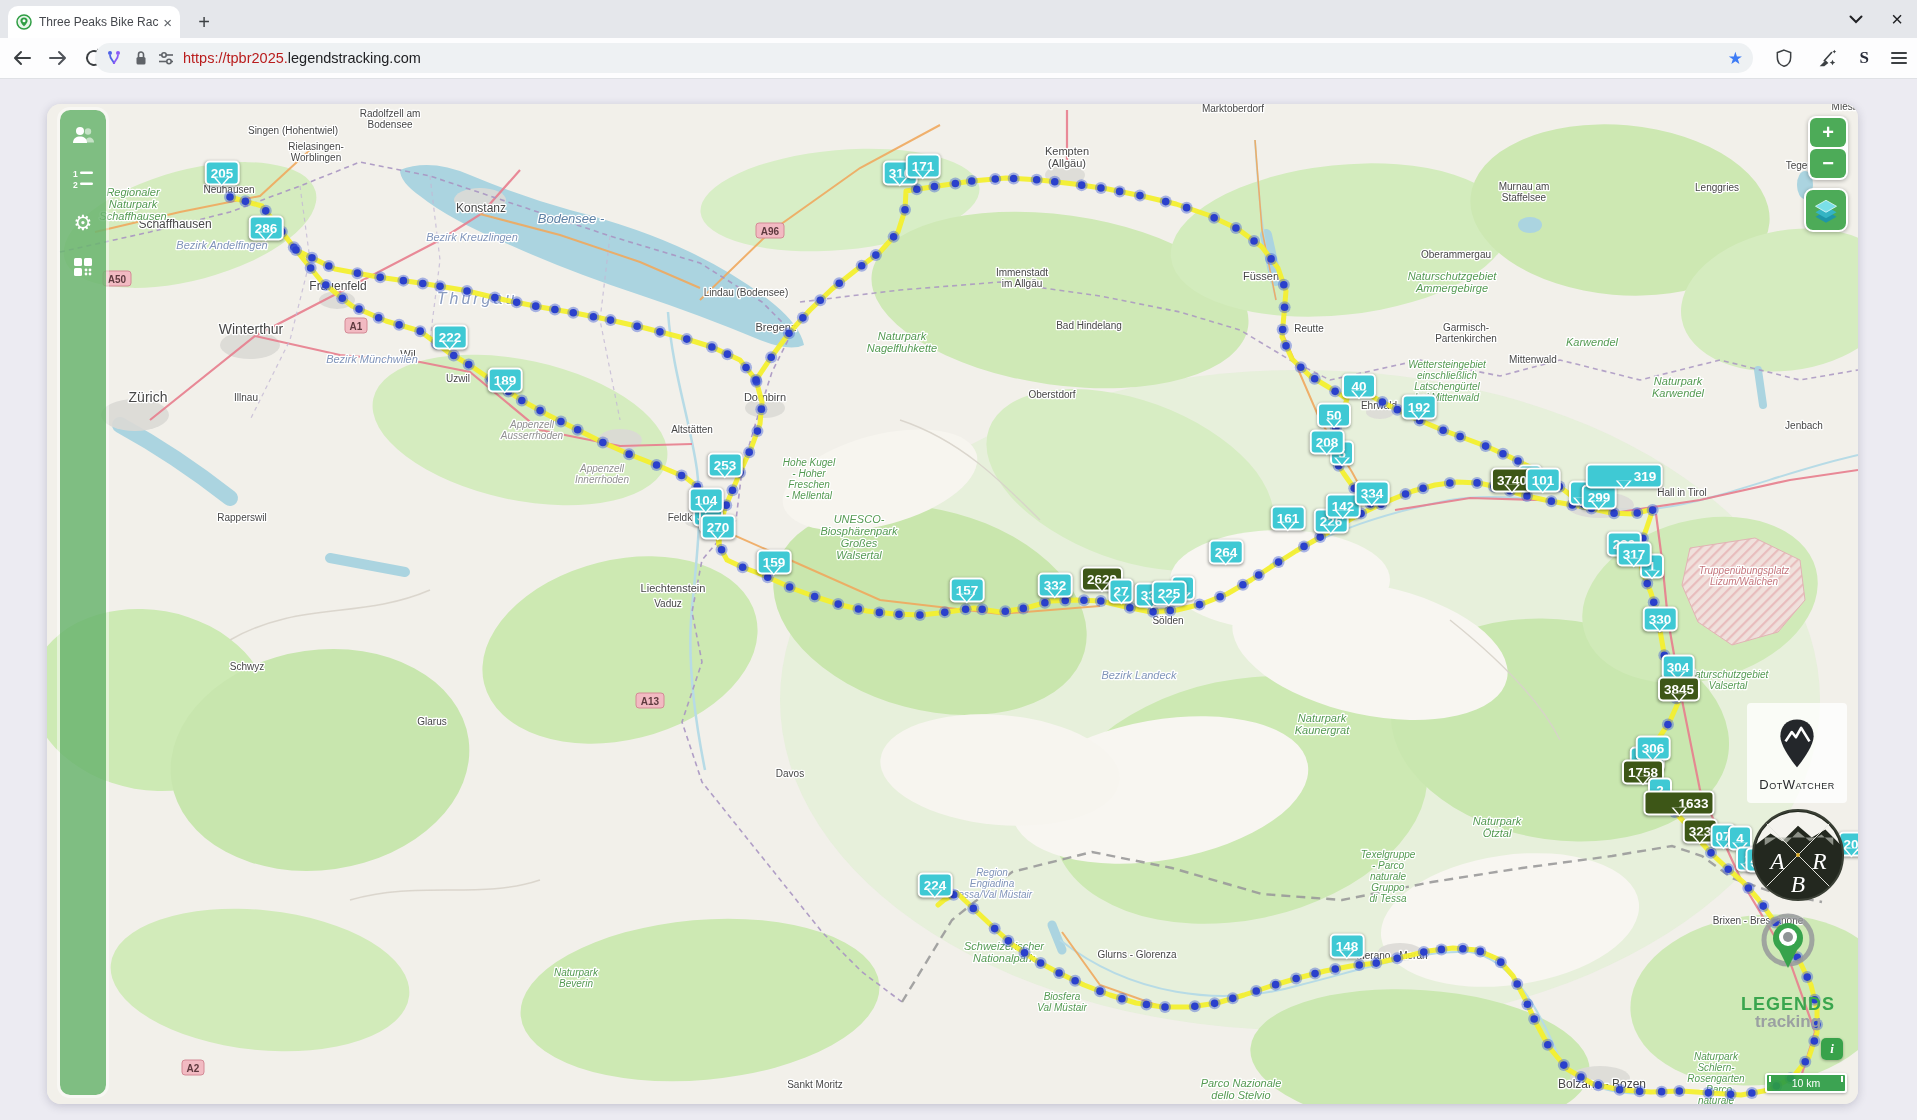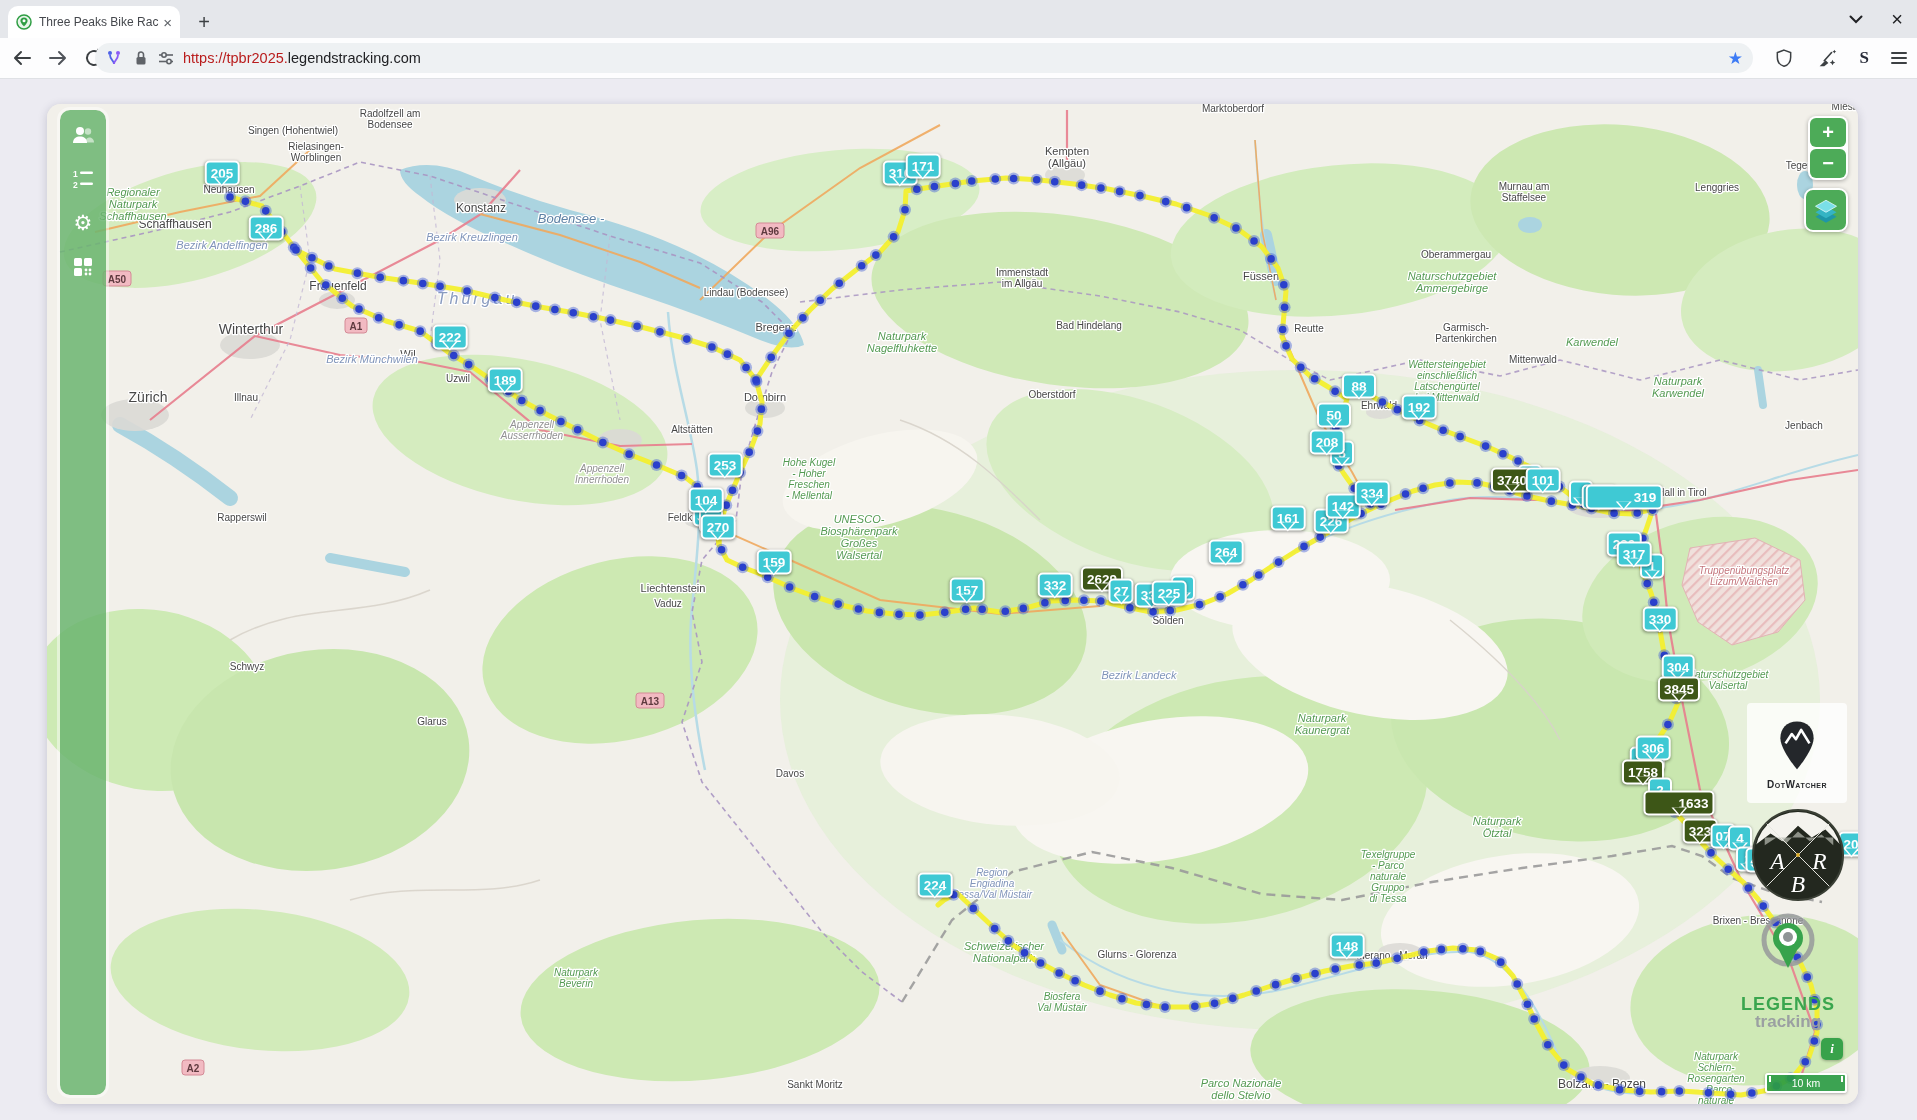--- a/index.html
+++ b/index.html
@@ -42,21 +42,21 @@
   .marker::after{content:"";position:absolute;left:50%;bottom:-7px;transform:translateX(-50%);border:6px solid transparent;border-top:7px solid var(--mc);}
   .marker.dark{--mc:#3d5617;}
   .marker.ghost{min-width:24px;padding:0 3px;}
   
   .banner{position:absolute;top:12px;right:100px;background:#2f9e44;color:#fff;font-size:19px;font-weight:bold;padding:8px 17px;border-radius:4px;box-shadow:0 1px 4px rgba(0,0,0,.3);}
   .zoomctl{position:absolute;top:12px;right:10px;width:36px;background:#fff;border-radius:8px;padding:2px;box-shadow:0 1px 4px rgba(0,0,0,.3);}
   .zbtn{width:36px;height:29px;background:#4dab58;color:#fff;font-size:20px;font-weight:bold;display:flex;align-items:center;justify-content:center;border-radius:6px;}
   .zbtn+.zbtn{margin-top:2px;}
   .layersbtn{position:absolute;top:84px;right:10px;width:40px;height:40px;background:#4dab58;border:2px solid #fff;border-radius:9px;box-shadow:0 1px 4px rgba(0,0,0,.3);display:flex;align-items:center;justify-content:center;}
   .dotwatcher{position:absolute;top:599px;right:11px;width:100px;height:100px;background:rgba(255,255,255,.78);border-radius:4px;display:flex;flex-direction:column;align-items:center;justify-content:center;}
-  .dw-label{font-size:10px;font-weight:bold;color:#26282b;font-variant:small-caps;letter-spacing:.5px;margin-top:2px;}
+  .dw-label{font-size:13px;font-weight:normal;color:#26282b;font-variant:small-caps;letter-spacing:.5px;margin-top:2px;}
   .arb{position:absolute;top:704px;right:13px;width:94px;height:94px;}
   .legends{position:absolute;top:700px;right:0;width:140px;height:340px;pointer-events:none;}
   .legends *{pointer-events:auto;}
   .lg-pin{position:absolute;left:38px;top:106px;width:64px;height:70px;}
   .lg-l1{position:absolute;left:0;top:190px;width:140px;text-align:center;font-size:18px;font-weight:bold;color:#3aa64e;letter-spacing:1px;}
   .lg-l2{position:absolute;left:0;top:208px;width:140px;text-align:center;font-size:17px;font-weight:bold;color:#9ba0a2;}
   .infobtn{position:absolute;right:15px;bottom:44px;width:22px;height:22px;background:rgba(47,158,68,.95);border-radius:5px;color:#fff;display:flex;align-items:center;justify-content:center;font-family:"Liberation Serif",serif;font-style:italic;font-weight:bold;font-size:13px;box-shadow:0 1px 3px rgba(0,0,0,.3);}
   .scalebar{position:absolute;right:11px;bottom:11px;width:78px;height:16px;background:rgba(45,156,68,.92);border:2px solid #fff;border-radius:3px;color:#fff;font-size:10.5px;display:flex;align-items:center;justify-content:center;box-shadow:0 1px 3px rgba(0,0,0,.3);}
   .scalebar i{position:absolute;top:1px;width:2px;height:6px;background:#fff;}
   .scalebar .tl{left:2px;} .scalebar .tr{right:2px;}
@@ -795,30 +795,30 @@
       <div class="marker ghost" style="left: 1136px; top: 484px;"></div>
       <div class="marker" style="left: 1122px; top: 489px;">225</div>
       <div class="marker" style="left: 1179px; top: 448px;">264</div>
       <div class="marker" style="left: 1241px; top: 414px;">161</div>
       <div class="marker" style="left: 1284px; top: 417px;">226</div>
       <div class="marker" style="left: 1296px; top: 402px;">142</div>
       <div class="marker" style="left: 1325px; top: 389px;">334</div>
       <div class="marker ghost" style="left: 1295px; top: 349px;">5</div>
       <div class="marker" style="left: 1280px; top: 338px;">208</div>
       <div class="marker" style="left: 1287px; top: 311px;">50</div>
-      <div class="marker" style="left: 1312px; top: 282px;">88</div>
+      <div class="marker" style="left: 1312px; top: 282px;">40</div>
       <div class="marker" style="left: 1372px; top: 303px;">192</div>
       <div class="marker" style="left: 853px; top: 69px;">310</div>
       <div class="marker" style="left: 876px; top: 62px;">171</div>
       <div class="marker ghost" style="left: 1483px; top: 373px;"></div>
       <div class="marker dark" style="left: 1465px; top: 376px;">3740</div>
       <div class="marker" style="left: 1496px; top: 376px;">101</div>
       <div class="marker ghost" style="left: 1534px; top: 389px;"></div>
       <div class="marker" style="left: 1552px; top: 393px;">299</div>
-      <div class="marker" style="left: 1577px; top: 393px; padding-left: 46px;">319</div>
+      <div class="marker" style="left: 1577px; top: 372px; padding-left: 46px;">319</div>
       <div class="marker" style="left: 1577px; top: 440px;">230</div>
       <div class="marker ghost" style="left: 1605px; top: 462px;">1</div>
       <div class="marker" style="left: 1587px; top: 450px;">317</div>
       <div class="marker" style="left: 1613px; top: 515px;">330</div>
       <div class="marker ghost" style="left: 1631px; top: 563px;">304</div>
       <div class="marker dark" style="left: 1632px; top: 585px;">3845</div>
       <div class="marker" style="left: 1600px; top: 655px;">292</div>
       <div class="marker" style="left: 1606px; top: 644px;">306</div>
       <div class="marker dark" style="left: 1596px; top: 668px;">1758</div>
       <div class="marker ghost" style="left: 1613px; top: 686px;">2</div>

